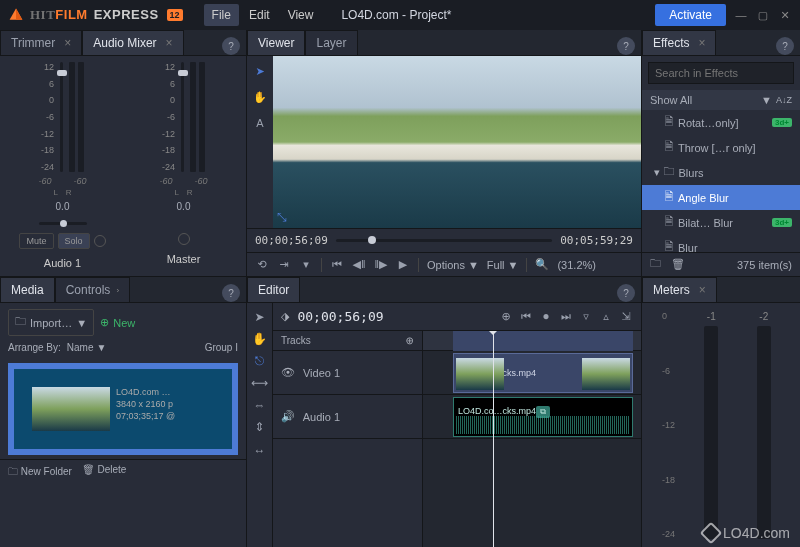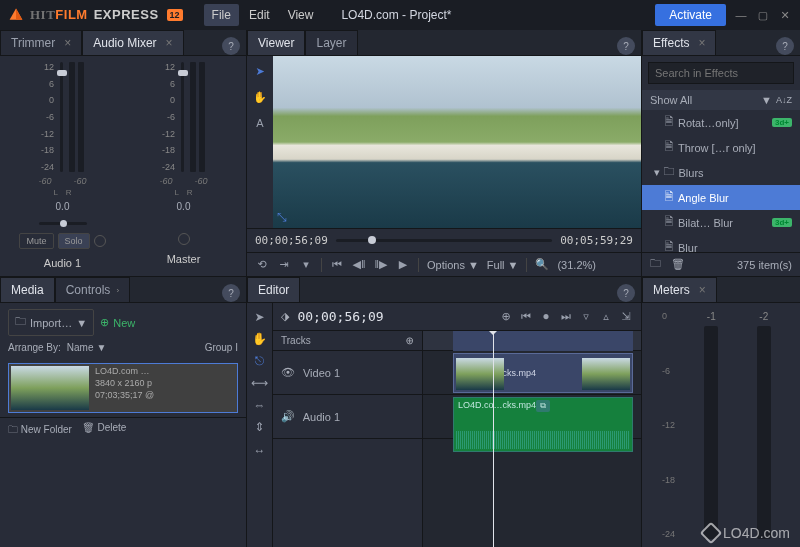--- a/index.html
+++ b/index.html
@@ -84,21 +84,21 @@
 .fx-badge { background: #3cb56a; color: #083; border-radius: 2px; padding: 0 3px; font-size: 8px; font-weight: 700; margin-left: auto; }
 .fx-footer { height: 24px; border-top: 1px solid #141619; display: flex; align-items: center; padding: 0 8px; gap: 10px; font-size: 11px; }
 .doc-ic { display: inline-block; width: 10px; text-align: center; }
 
 
 .media-toolbar { display: flex; align-items: center; gap: 6px; padding: 6px 8px; }
 .imp-btn { display: flex; align-items: center; gap: 4px; padding: 3px 6px; border: 1px solid #444; border-radius: 2px; cursor: pointer; }
 .new-btn { display: flex; align-items: center; gap: 4px; cursor: pointer; color: #3cb56a; }
 .media-search { margin: 0 8px 6px; padding: 4px 6px; background: #1f2229; color: #777; font-size: 11px; border: 1px solid #141619; }
 .arrange-row { display: flex; align-items: center; gap: 6px; padding: 0 8px 6px; font-size: 10px; }
-.clip-thumb { margin: 4px 8px; display: flex; gap: 6px; background: #404040; border: 1px solid #f97316; padding: 2px; }
+.clip-thumb { margin: 4px 8px; display: flex; gap: 6px; background: #0c4a6e; border: 6px solid #f97316; padding: 18px; }
 .clip-thumb.sel { border-color: #4d7bd6; }
 .thumb-img { width: 78px; height: 44px; background: linear-gradient(180deg, #c9d9e4 0%, #7ea05c 50%, #1a3a48 100%); }
 .clip-meta { font-size: 9px; color: #aaa; display: flex; flex-direction: column; gap: 2px; }
 .media-footer { border-top: 1px solid #141619; padding: 4px 8px; display: flex; gap: 10px; font-size: 10px; }
 
 
 .editor-body { flex: 1; display: flex; overflow: hidden; }
 .etools { width: 26px; background: #282c38; display: flex; flex-direction: column; align-items: center; padding-top: 6px; gap: 6px; border-right: 1px solid #141619; }
 .etool { width: 18px; height: 16px; display: flex; align-items: center; justify-content: center; cursor: pointer; color: #9aa0ad; font-size: 12px; }
 .etool.active { color: #4d7bd6; }
@@ -111,21 +111,21 @@
 .track-hdr { height: 20px; padding: 2px 8px; font-size: 10px; border-bottom: 1px solid #141619; display: flex; align-items: center; }
 .track-row { height: 44px; border-bottom: 1px solid #141619; display: flex; align-items: center; padding: 0 8px; gap: 8px; font-size: 11px; }
 .tl-area { flex: 1; position: relative; background: #232730; overflow: hidden; }
 .ruler { height: 20px; background: #2e3340; border-bottom: 1px solid #141619; position: relative; }
 .ruler-seg { position: absolute; top: 0; height: 20px; background: #3a4668; }
 .playhead { position: absolute; top: 0; bottom: 0; width: 1px; background: #e0e3ea; left: 70px; z-index: 5; }
 .playhead::before { content: ''; position: absolute; top: 0; left: -4px; border: 4px solid transparent; border-top-color: #e0e3ea; }
 .clip-row { height: 44px; border-bottom: 1px solid #141619; position: relative; }
 .vid-clip { position: absolute; top: 2px; height: 40px; background: #3a4668; border: 1px solid #5a6a98; font-size: 9px; color: #d0d6e6; padding: 2px 4px; overflow: hidden; display: flex; align-items: center; gap: 4px; }
 .vid-clip .cthumb { width: 48px; height: 32px; background: linear-gradient(180deg, #c9d9e4 0%, #7ea05c 50%, #1a3a48 100%); }
-.aud-clip { position: absolute; top: 2px; height: 55px; background: #15803d; border: 1px solid #2f7a6e; font-size: 9px; color: #c0e6de; padding: 2px 4px; overflow: hidden; }
+.aud-clip { position: absolute; top: 2px; height: 40px; background: #000000; border: 1px solid #2f7a6e; font-size: 9px; color: #c0e6de; padding: 8px 4px; overflow: hidden; }
 .aud-wave { position: absolute; bottom: 2px; left: 2px; right: 2px; height: 18px; background: repeating-linear-gradient(90deg, #3aab95 0 1px, transparent 1px 2px); opacity: 0.6; }
 .link-ic { width: 14px; height: 12px; background: #5a6a98; border-radius: 2px; display: inline-flex; align-items: center; justify-content: center; font-size: 8px; margin-left: auto; }
 
 
 .meters-body { flex: 1; display: flex; padding: 8px 20px; gap: 20px; }
 .meter-col { flex: 1; display: flex; flex-direction: column; align-items: center; gap: 4px; }
 .meter-lbl { font-size: 10px; color: #888; }
 .big-meter { width: 14px; flex: 1; background: #1a1d24; border-radius: 2px; }
 .m-scale { display: flex; flex-direction: column; justify-content: space-between; font-size: 9px; color: #777; }
 

